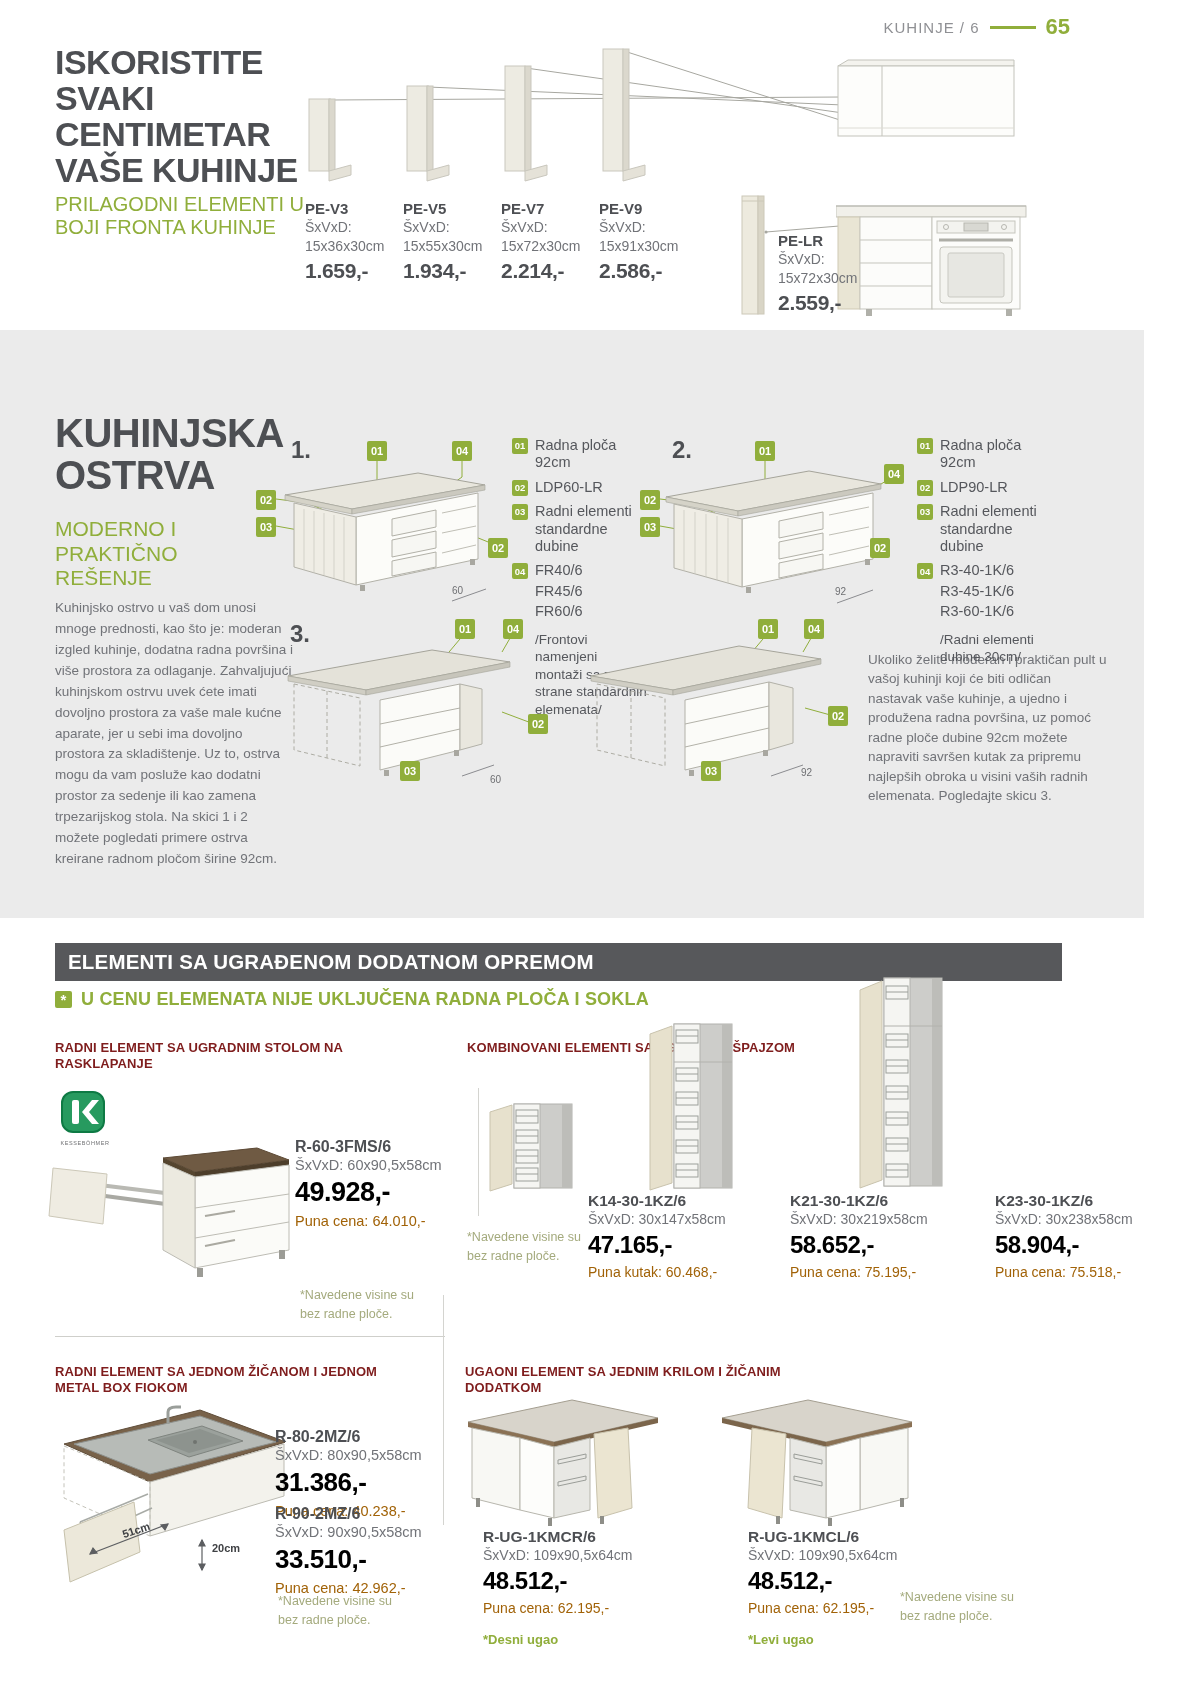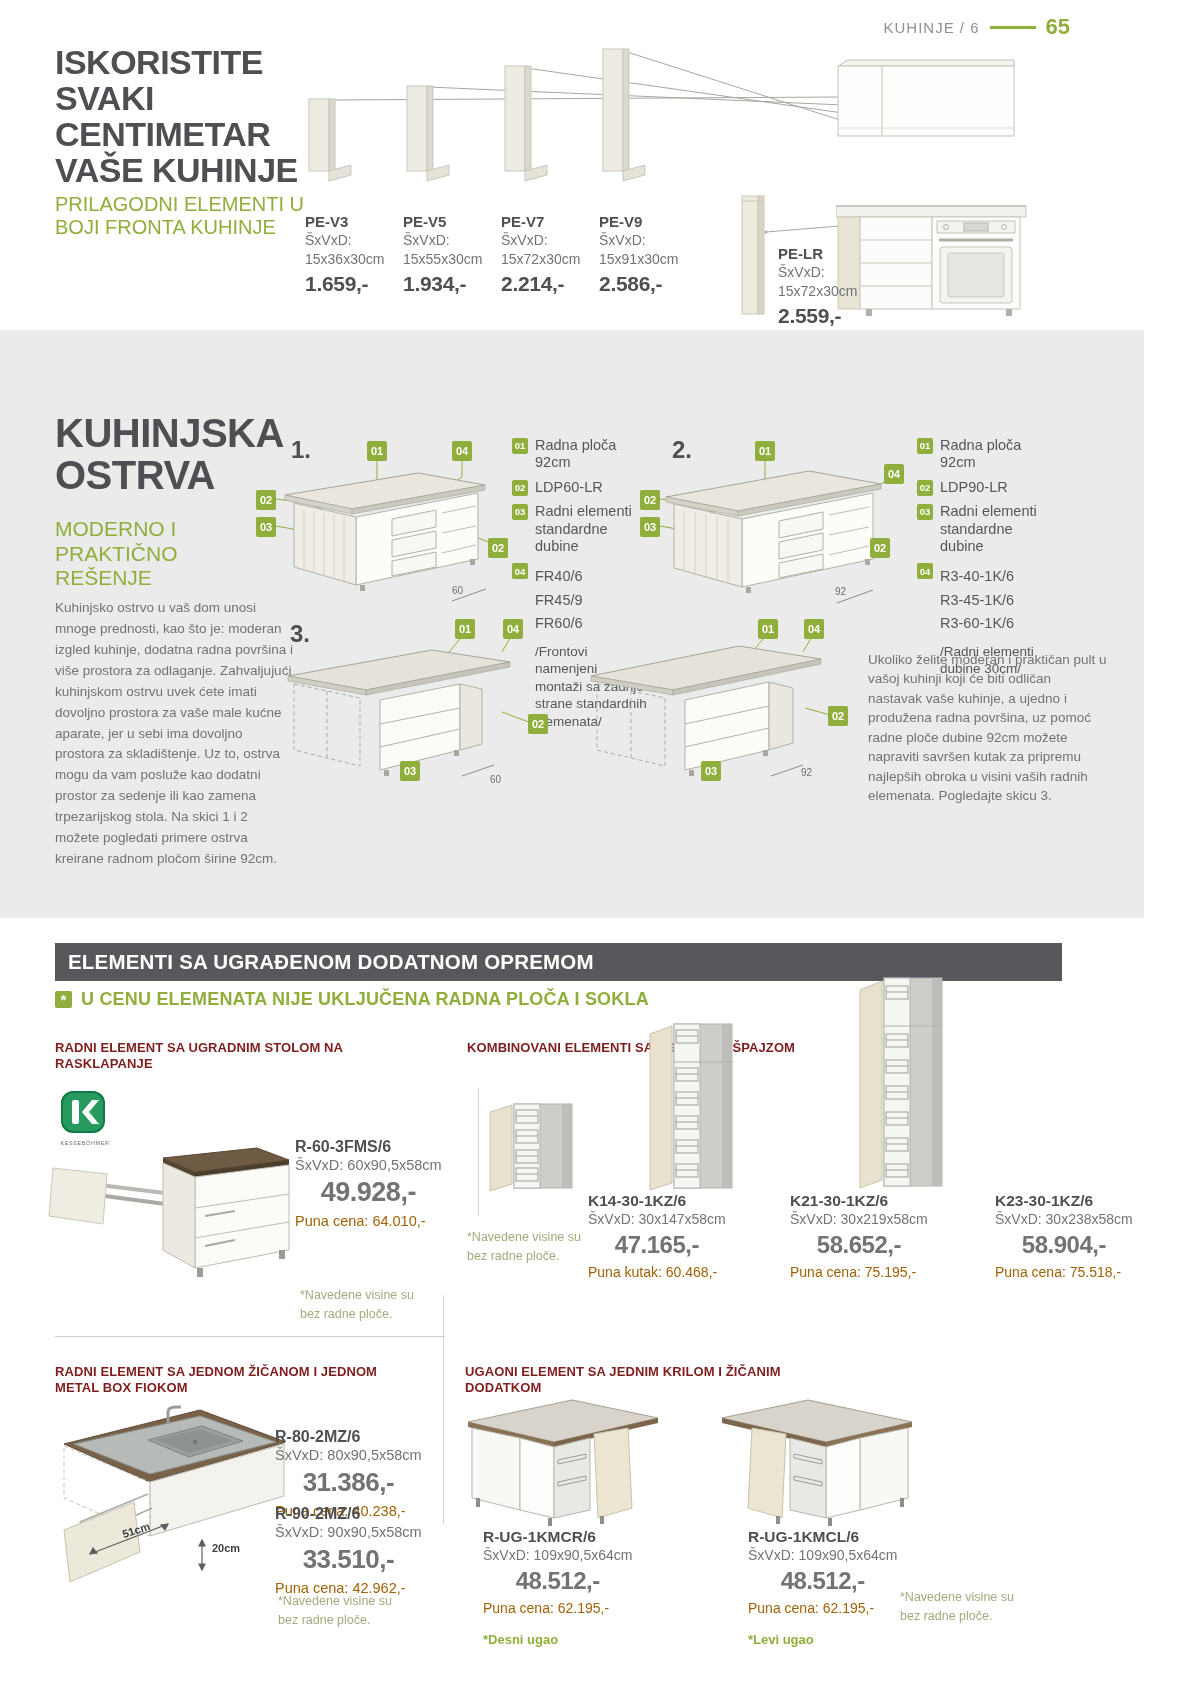--- a/index.html
+++ b/index.html
@@ -11,21 +11,21 @@
   .hdr { top:14px; left:870px; width:200px; display:flex; align-items:center; justify-content:flex-end; gap:10px; }
   .hdr-crumb { font-size:15px; color:#8f9094; letter-spacing:1px; }
   .hdr-line { width:46px; height:3px; background:#90ae3b; }
   .hdr-num { font-size:22px; font-weight:bold; color:#90ae3b; }
 
   
   .big-title { left:55px; top:44px; width:272px; font-size:34px; font-weight:bold; color:#4d4f53; line-height:1.06; letter-spacing:-0.5px; }
   .green-sub { left:55px; top:193px; width:252px; font-size:20px; color:#90ae3b; line-height:1.17; }
   .top-body { left:55px; top:248px; width:238px; font-size:14px; color:#717378; line-height:1.45; }
 
-  .pe-card { width:95px;margin-top:13px; }
+  .pe-card { width:95px; }
   .t-code { font-size:15px; font-weight:bold; color:#4d4f53; }
   .t-dim  { font-size:14px; color:#717378; line-height:1.22; margin-top:2px; }
   .t-price{ font-size:21px; font-weight:bold; color:#4d4f53; margin-top:4px; letter-spacing:-0.3px; }
 
   
   .gray-band { left:0; top:330px; width:1200px; height:588px; background:#ebebeb; }
   .isl-title { left:55px; top:412px; width:250px; font-size:40px; font-weight:bold; color:#4d4f53; line-height:1.05; letter-spacing:-0.5px; }
   .isl-sub { left:55px; top:517px; width:170px; font-size:21px; color:#90ae3b; line-height:1.17; }
   .isl-body { left:55px; top:598px; width:238px; font-size:13.5px; color:#717378; line-height:1.55; }
   .isl-note3 { left:868px; top:650px; width:240px; font-size:13.5px; color:#717378; line-height:1.44; }
@@ -33,35 +33,35 @@
   .sketch { position:absolute; }
   .sk-num { position:absolute; font-size:24px; font-weight:bold; color:#4d4f53; }
   .tag { position:absolute; width:20px; height:20px; background:#90ae3b; color:#fff; font-size:11px; font-weight:bold;
          display:flex; align-items:center; justify-content:center; border-radius:2px; }
   .dimlab { position:absolute; font-size:10px; color:#6e6f72; }
 
   .legend { position:absolute; width:140px; }
   .lrow { display:flex; gap:7px; margin-bottom:7px; font-size:14.5px; color:#55575c; line-height:1.2; }
   .ltag { width:16px; height:16px; background:#90ae3b; color:#fff; font-size:9.5px; font-weight:bold;
           display:flex; align-items:center; justify-content:center; flex:0 0 16px; border-radius:2px; margin-top:1px; }
-  .lcol div { margin-bottom:3px;margin-top:6px; }
+  .lcol div { margin-bottom:3px; }
   .lnote { margin-left:23px; width:112px; font-size:13.5px; color:#55575c; line-height:1.3; margin-top:2px; }
 
   
   .banner { left:55px; top:943px; width:1007px; height:38px; background:#57585b; color:#fff;
             font-size:20.5px; font-weight:bold; line-height:38px; padding-left:13px; letter-spacing:0.2px; }
   .gnote { left:55px; top:989px; display:flex; align-items:center; gap:9px; }
   .gnote-sq { width:17px; height:17px; background:#90ae3b; color:#fff; font-size:15px; font-weight:bold;
               display:flex; align-items:center; justify-content:center; border-radius:2px; }
   .gnote-txt { font-size:18px; font-weight:bold; color:#90ae3b; letter-spacing:0.2px; }
 
   .sec-title { font-size:13px; font-weight:bold; color:#7f1d1d; line-height:1.25; letter-spacing:0.1px; }
   .p-code { font-size:16px; font-weight:bold; color:#4d4f53; }
   .p-dim { font-size:14.5px; color:#717378; margin-top:1px; }
-  .p-price { font-size:27px; font-weight:bold; color:#737373; margin-top:4px; letter-spacing:-0.5px;text-align:center; }
+  .p-price { font-size:27px; font-weight:bold; color:#000000; margin-top:4px; letter-spacing:-0.5px; }
   .p-full { font-size:14.5px; color:#a16207; margin-top:5px; }
   .sm .p-code { font-size:15.5px; }
   .sm .p-dim { font-size:14px; }
   .sm .p-price { font-size:24px; }
   .sm .p-full { font-size:14px; }
   .note-olive { position:absolute; width:122px; font-size:12.5px; color:#a4aa7d; line-height:1.5; }
   .corner-note { font-size:13px; font-weight:bold; color:#90ae3b; margin-top:16px; }
   .vline { position:absolute; width:1px; background:#d4d4d0; }
   .hline { position:absolute; height:1px; background:#cfcfcb; }
 
@@ -245,21 +245,21 @@
       <span>LDP60-LR</span>
     </div>
     <div class="lrow">
       <span class="ltag">03</span>
       <span style="width:112px">Radni elementi standardne dubine</span>
     </div>
     <div class="lrow">
       <span class="ltag">04</span>
       <span class="lcol">
         <div>FR40/6</div>
-        <div>FR45/9</div>
+        <div>FR45/6</div>
         <div>FR60/6</div>
       </span>
     </div>
     <div class="lnote">/Frontovi namenjeni montaži sa zadnje strane standardnih elemenata/</div>
   </div>
 
   <div class="sketch" style="left:635px;top:433px;width:280px;height:172px">
     <svg width="280" height="172">
       <g stroke="#90ae3b" stroke-width="1" fill="none">
         <path d="M130,22 V50"></path>

